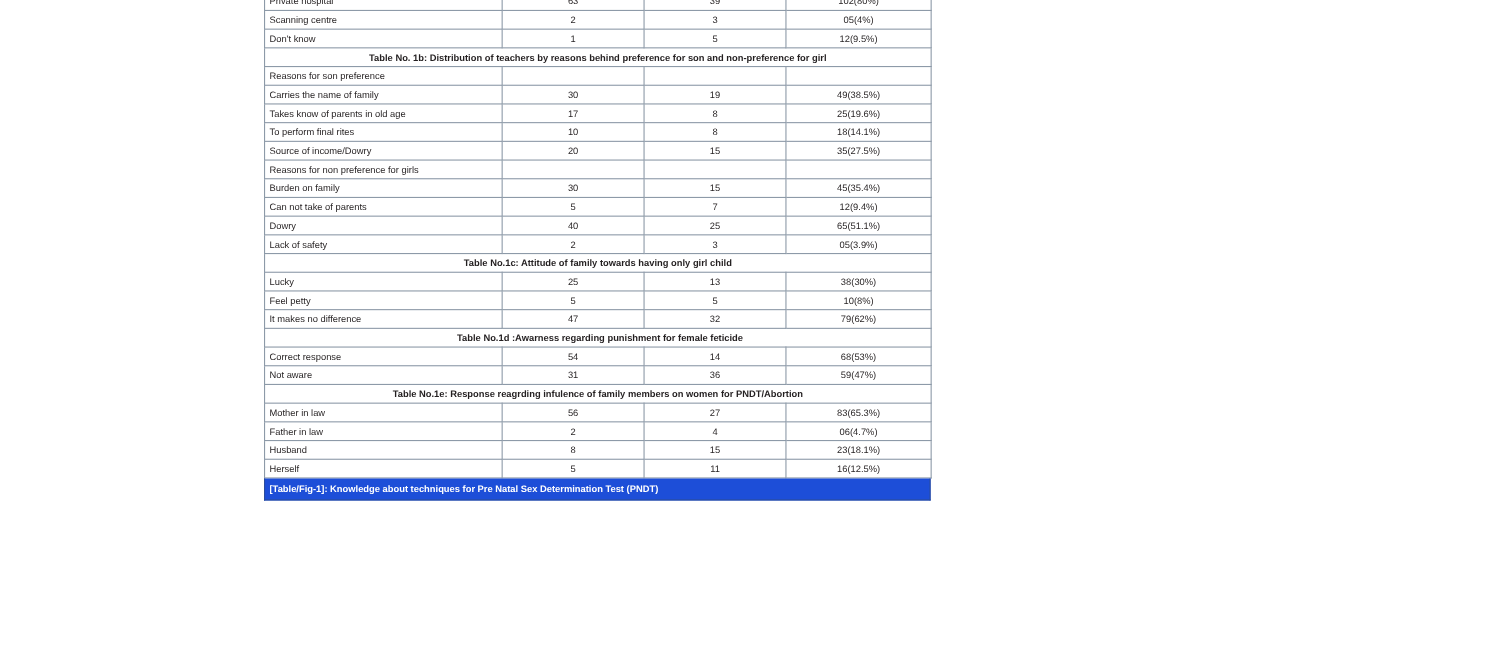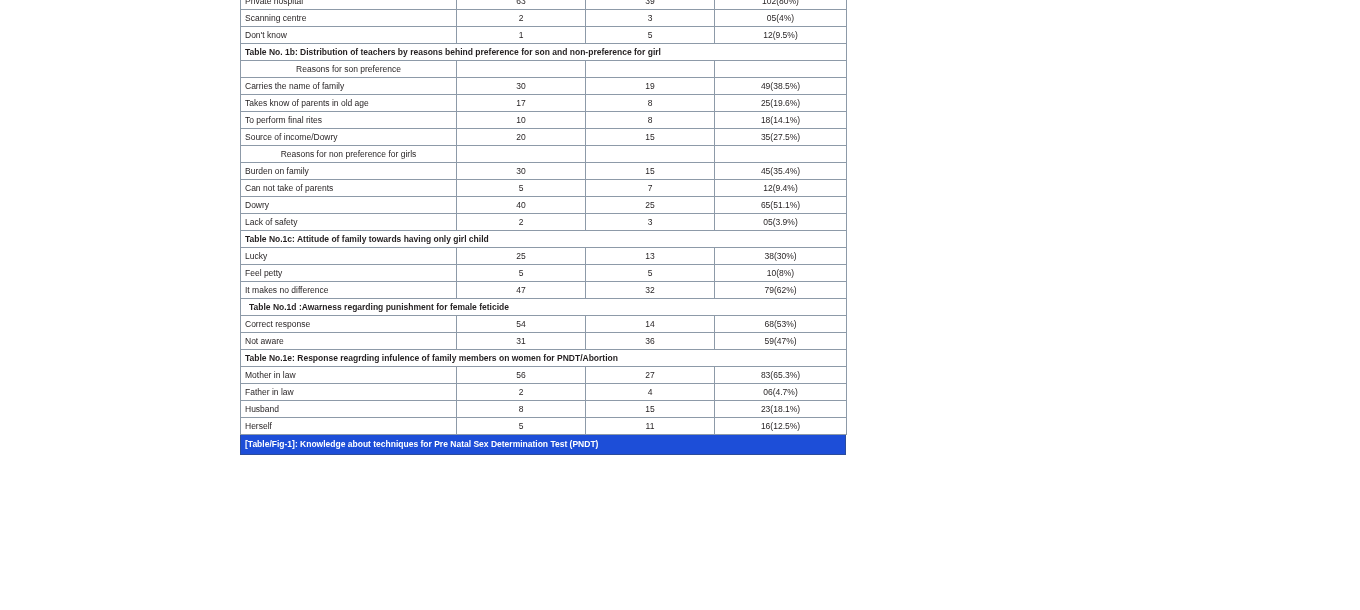--- a/index.html
+++ b/index.html
@@ -40,24 +40,24 @@
   col.c2 { width: 129px; }
   col.c3 { width: 132px; }
 
   td.label { text-align: left; }
   td.num { text-align: center; }
   td.tot { text-align: center; }
 
   tr.section td {
     font-weight: bold;
     font-size: 8.5px;
-    text-align: left;
+    text-align: center;
   }
   tr.section.indent td { padding-left: 8px; margin-top: 22px; }
-  tr.subhead td { text-align: center; }
+  tr.subhead td { text-align: left; }
 
   .caption {
     background: #1d4ed8;
     color: #ffffff;
     font-size: 8.5px;
     font-weight: bold;
     line-height: 11px;
     padding: 4px 4px 4px 4px;
     width: 606px;
     box-sizing: border-box;

